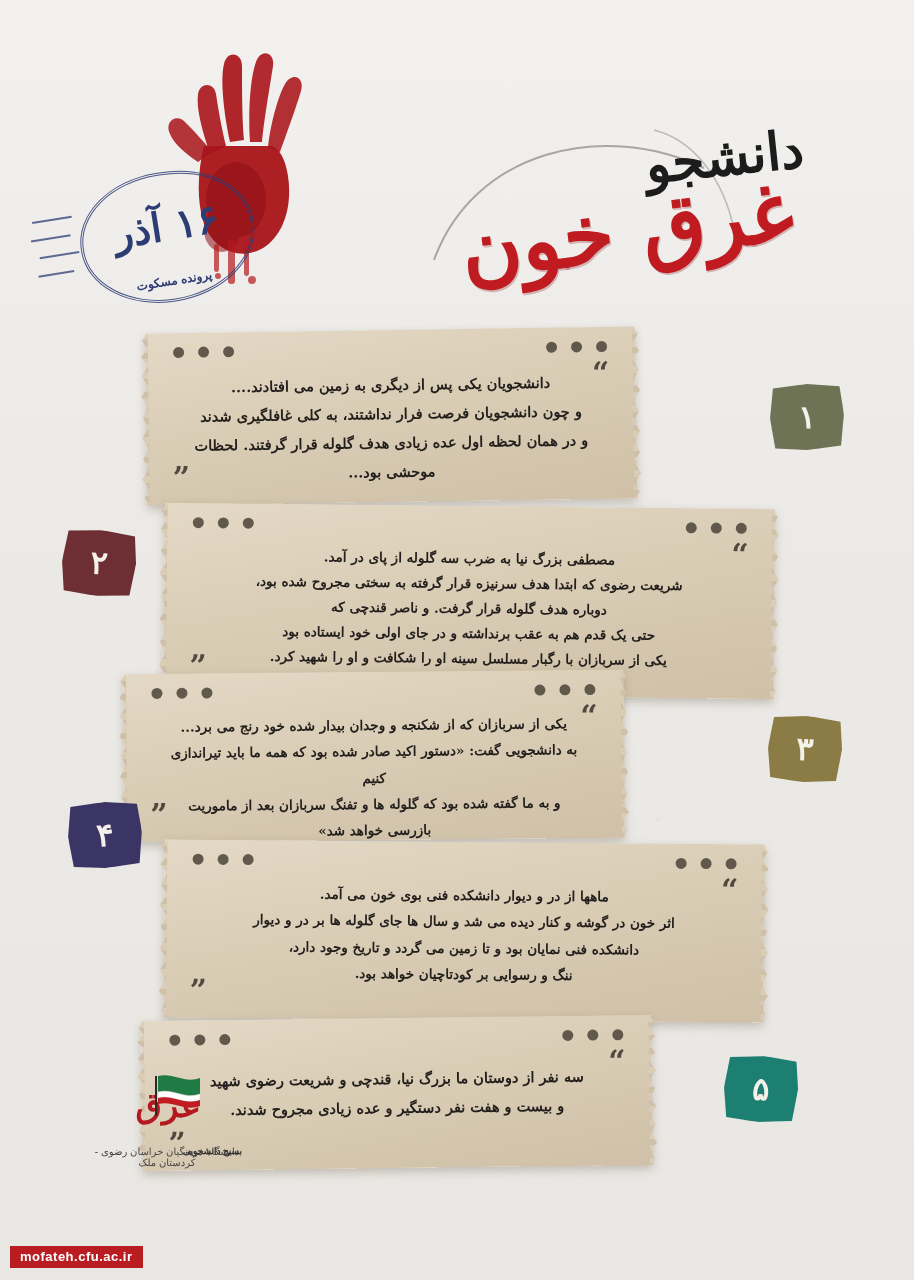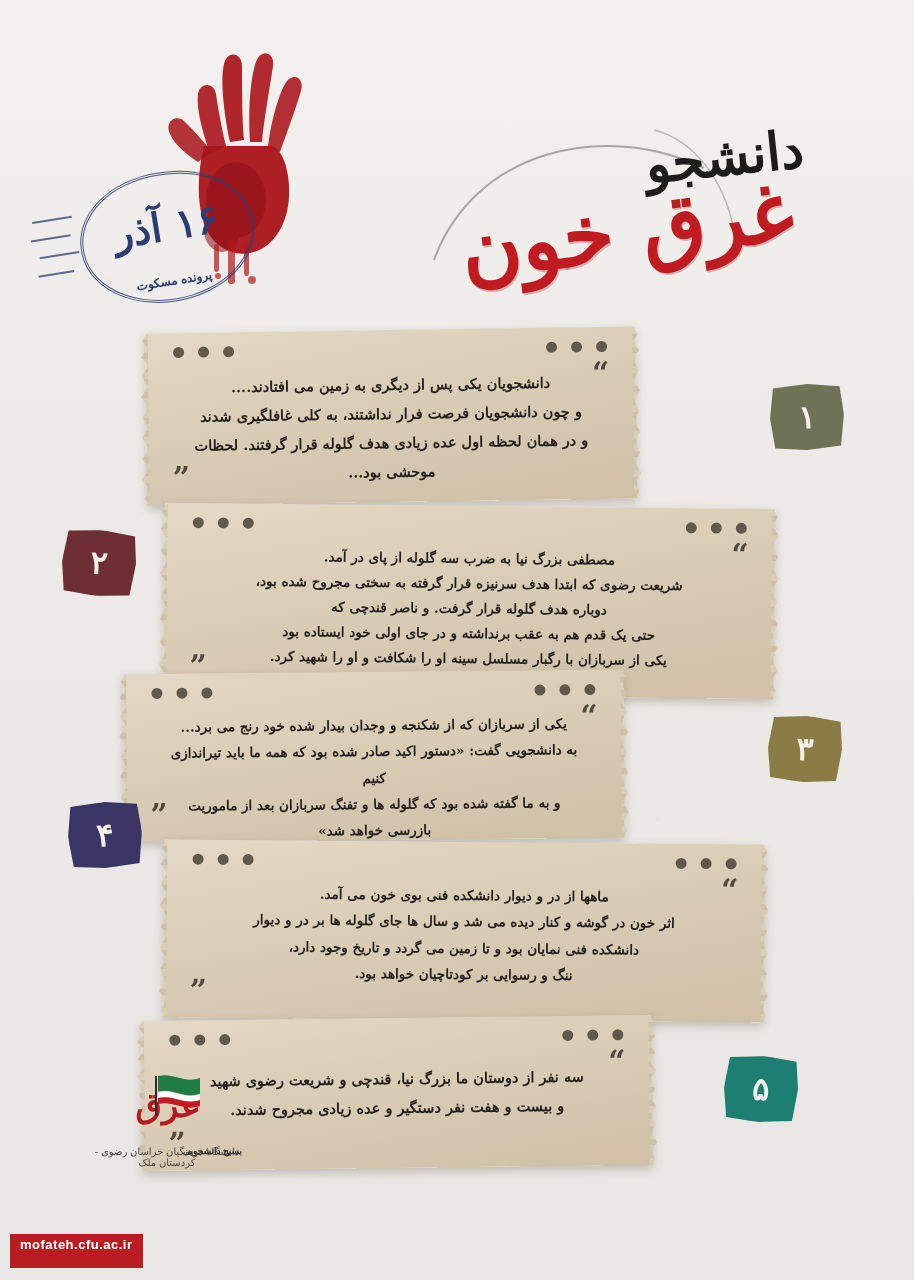--- a/index.html
+++ b/index.html
@@ -142,21 +142,21 @@
   .logo .mark{font-family:"DejaVu Serif", serif;font-size:34px;color:#b4191f;font-weight:bold;line-height:1;}
   .logo .flagwrap{position:absolute;left:58px;top:8px;width:64px;height:48px;}
   .logo .cap1{position:absolute;left:0;right:0;bottom:16px;font-size:9px;color:#2b2b2b;font-weight:bold;text-align:right;}
   .logo .cap2{position:absolute;left:0;right:0;bottom:4px;font-size:10px;color:#444;}
   
   .footer-url{
     position:absolute;left:10px;bottom:12px;
     background:#b91d22;color:#fff;
     font-family:"Liberation Sans", sans-serif;
     font-size:13px;font-weight:bold;
-    padding:3px 10px 16px 10px;
+    padding:3px 10px 4px 10px;
     direction:ltr;letter-spacing:.5px;
   }
 </style>
 </head>
 <body>
 
 <div class="poster">
   <div class="grain"></div>
 
   <div class="handprint">

